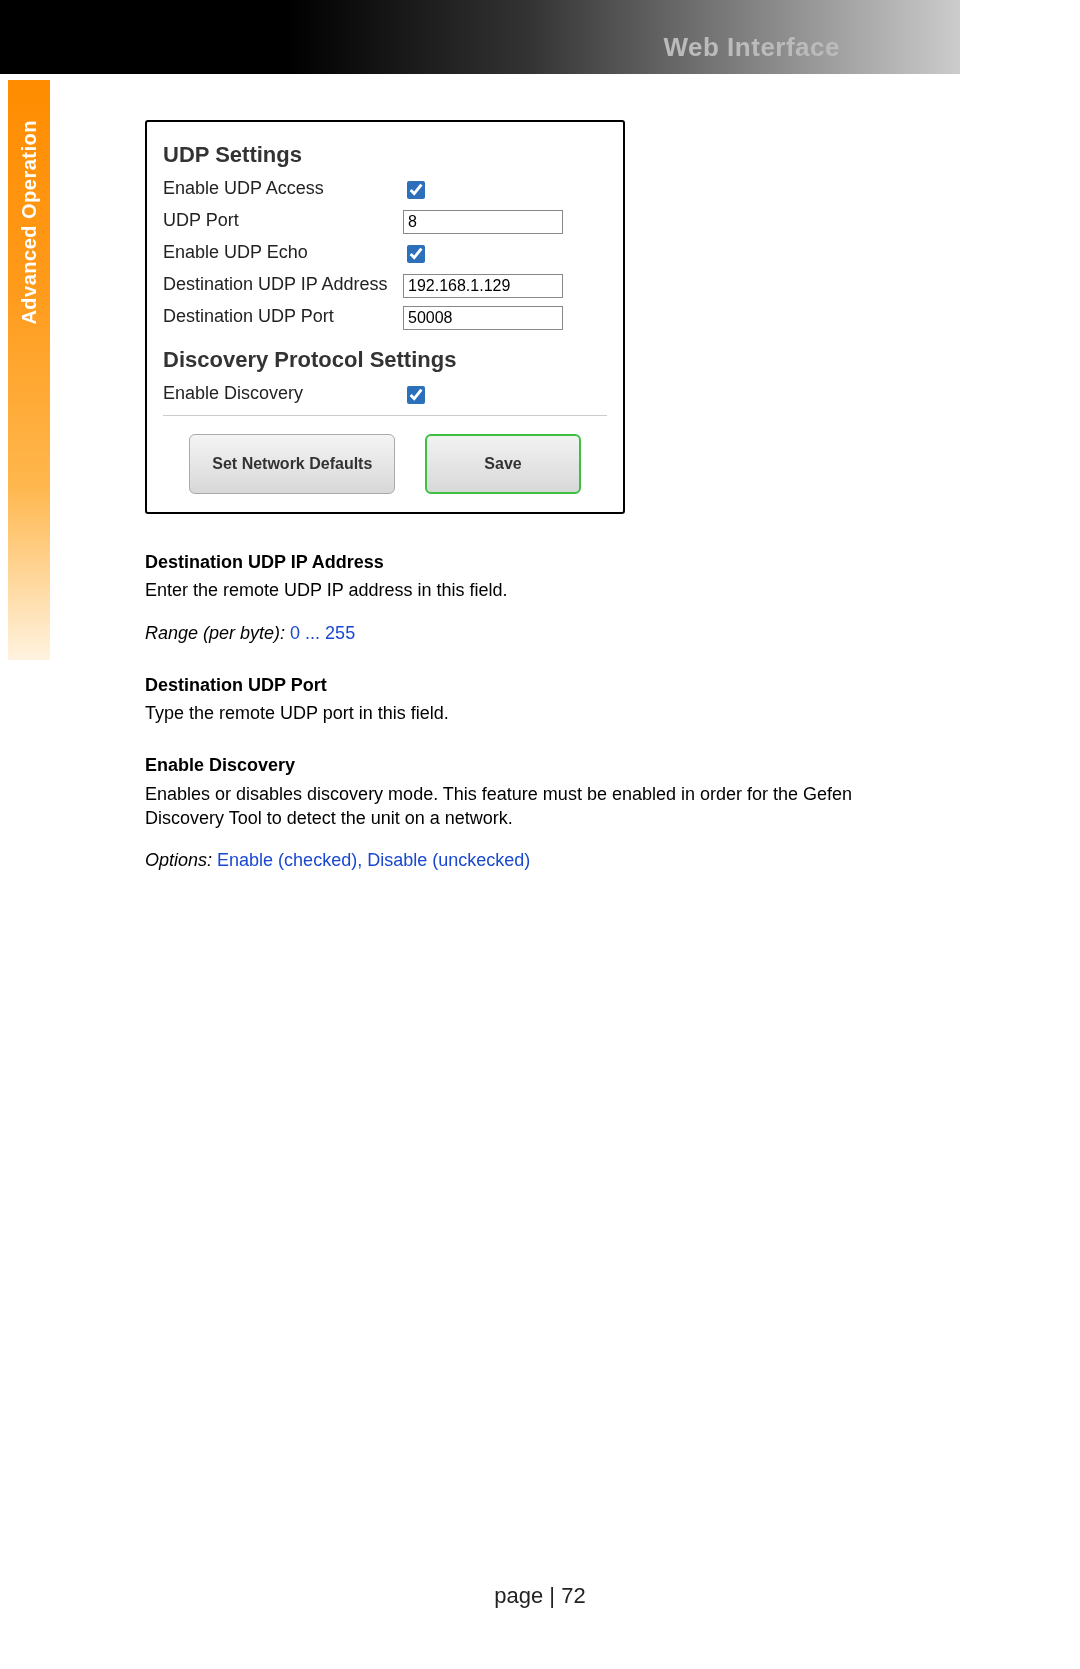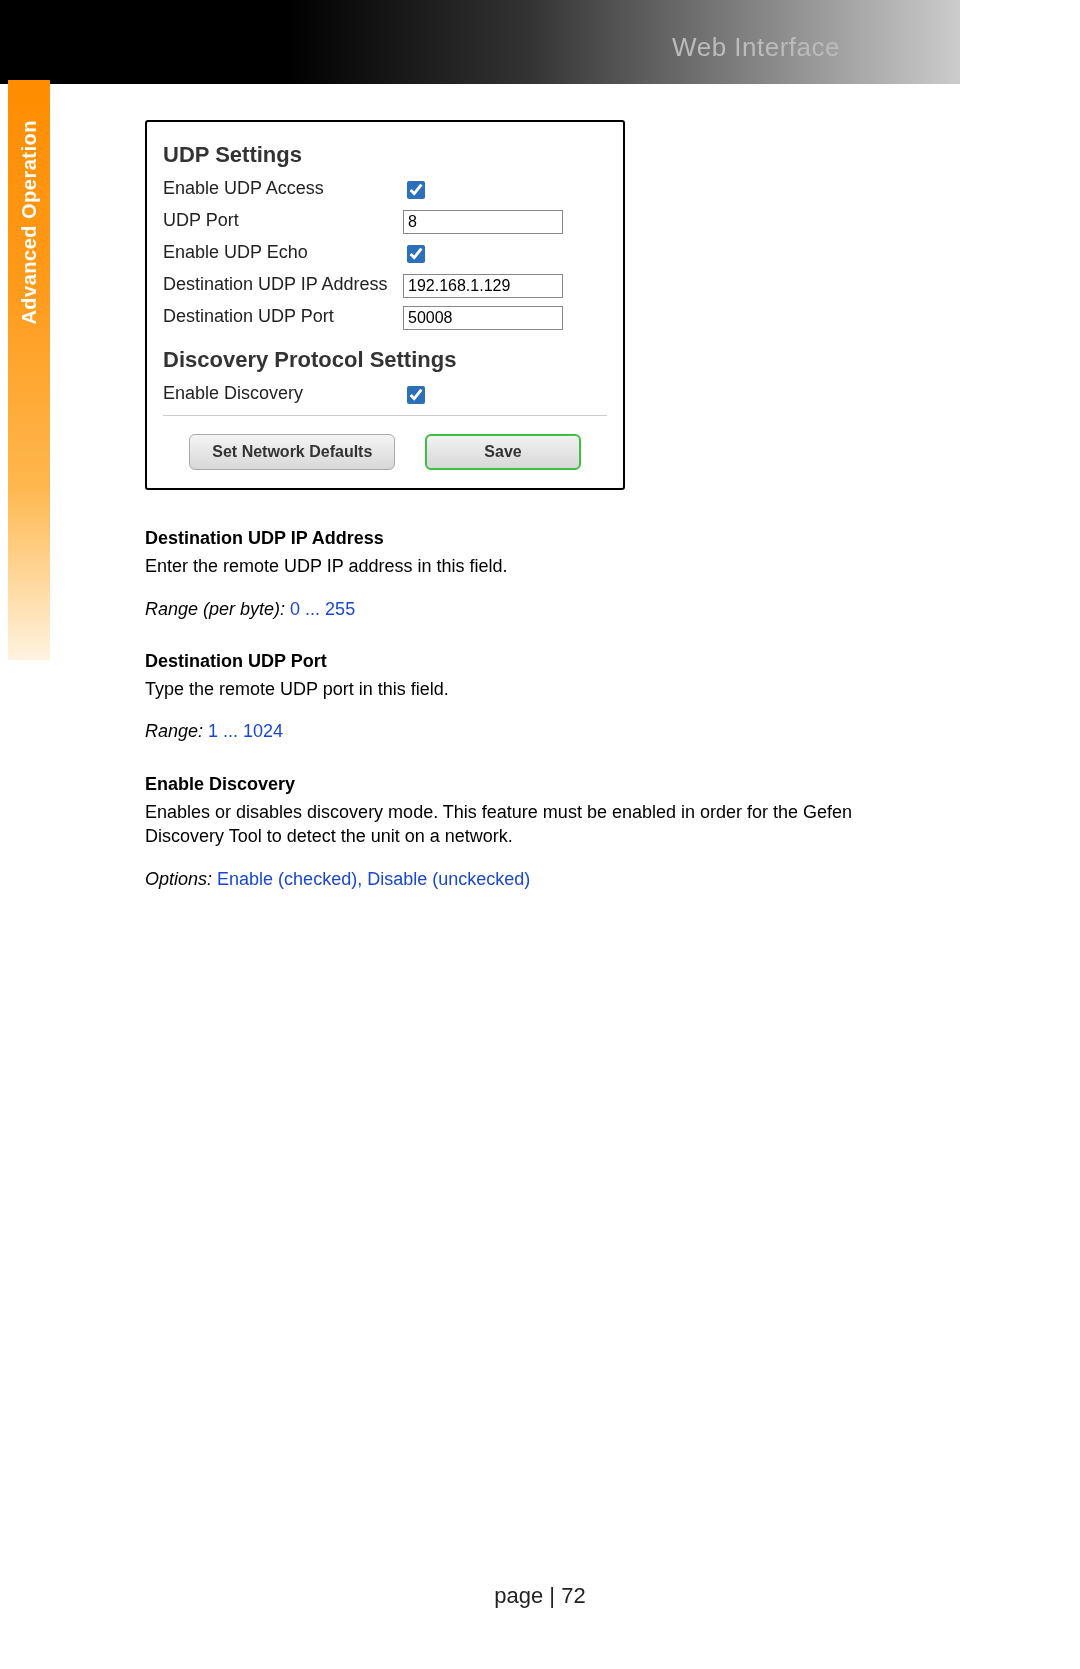--- a/index.html
+++ b/index.html
@@ -11,23 +11,24 @@
     position: relative;
     background: #fff;
   }
   .doc-frame {
     position: absolute;
     left: 0; top: 0;
     width: 1080px; height: 1669px;
     padding: 0 120px 0 0;
   }
   .top-bar {
-    height: 84px;
+    height: 74px;
     background: linear-gradient(to right, #000 0%, #000 30%, #333 55%, #888 80%, #ccc 100%);
     position: relative;
+    font-weight: bold;
   }
   .top-bar-title {
     position: absolute;
     right: 120px;
     top: 32px;
     color: #bbb;
     font-size: 26px;
     font-family: "Century Gothic", "Trebuchet MS", Arial, sans-serif;
     letter-spacing: 0.5px;
   }
@@ -101,21 +102,21 @@
     border-top: 1px solid #ccc;
     margin: 8px 0 4px 0;
   }
   .btn-row {
     display: flex;
     justify-content: center;
     gap: 30px;
     margin-top: 18px;
   }
   .btn {
-    padding: 8px 22px;
+    padding: 20px 22px;
     font-size: 16px;
     font-weight: bold;
     border-radius: 6px;
     cursor: pointer;
     font-family: Arial, sans-serif;
   }
   .btn-defaults {
     background: linear-gradient(to bottom, #f4f4f4, #d8d8d8);
     border: 1px solid #aaa;
     color: #333;
@@ -207,24 +208,20 @@
 
       <div class="heading">Destination UDP IP Address</div>
       <p>Enter the remote UDP IP address in this field.</p>
       <p>
         <span class="range-label">Range (per byte):</span>
         <span class="range-value">0 ... 255</span>
       </p>
 
       <div class="heading">Destination UDP Port</div>
       <p>Type the remote UDP port in this field.</p>
-      <p>
-        <span class="range-label">Range:</span>
-        <span class="range-value">1 ... 1024</span>
-      </p>
 
       <div class="heading">Enable Discovery</div>
       <p>Enables or disables discovery mode. This feature must be enabled in order for the Gefen Discovery Tool to detect the unit on a network.</p>
       <p>
         <span class="range-label">Options:</span>
         <span class="range-value">Enable (checked), Disable (unckecked)</span>
       </p>
 
     </div>
 

